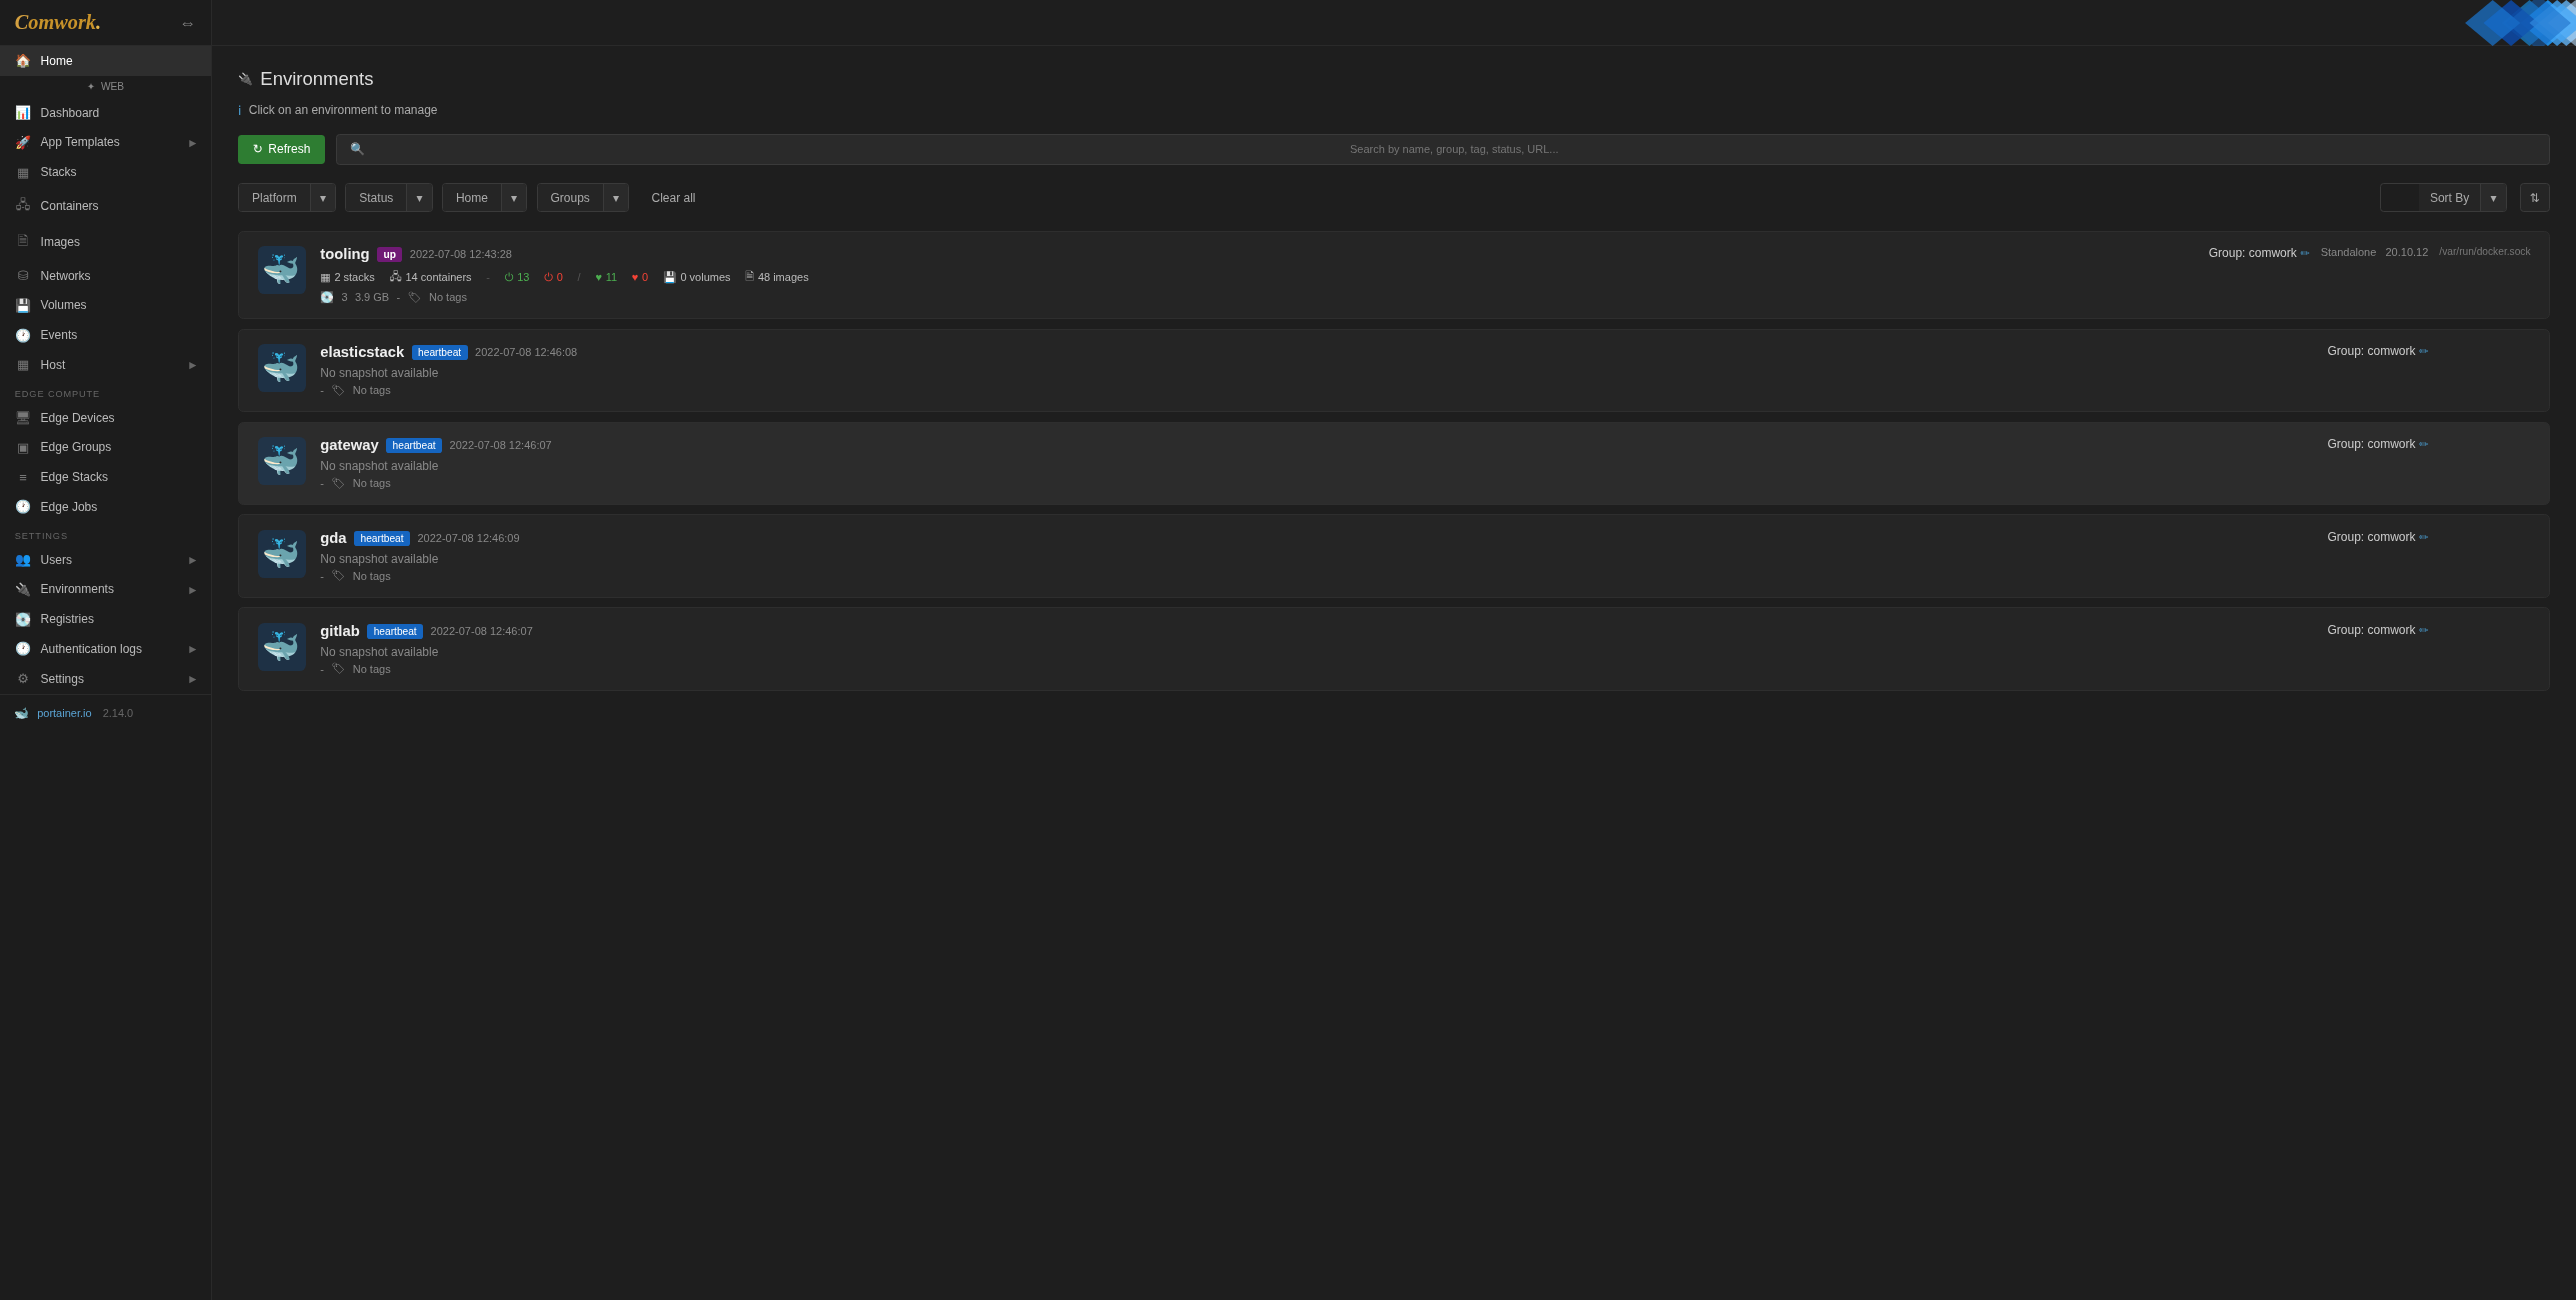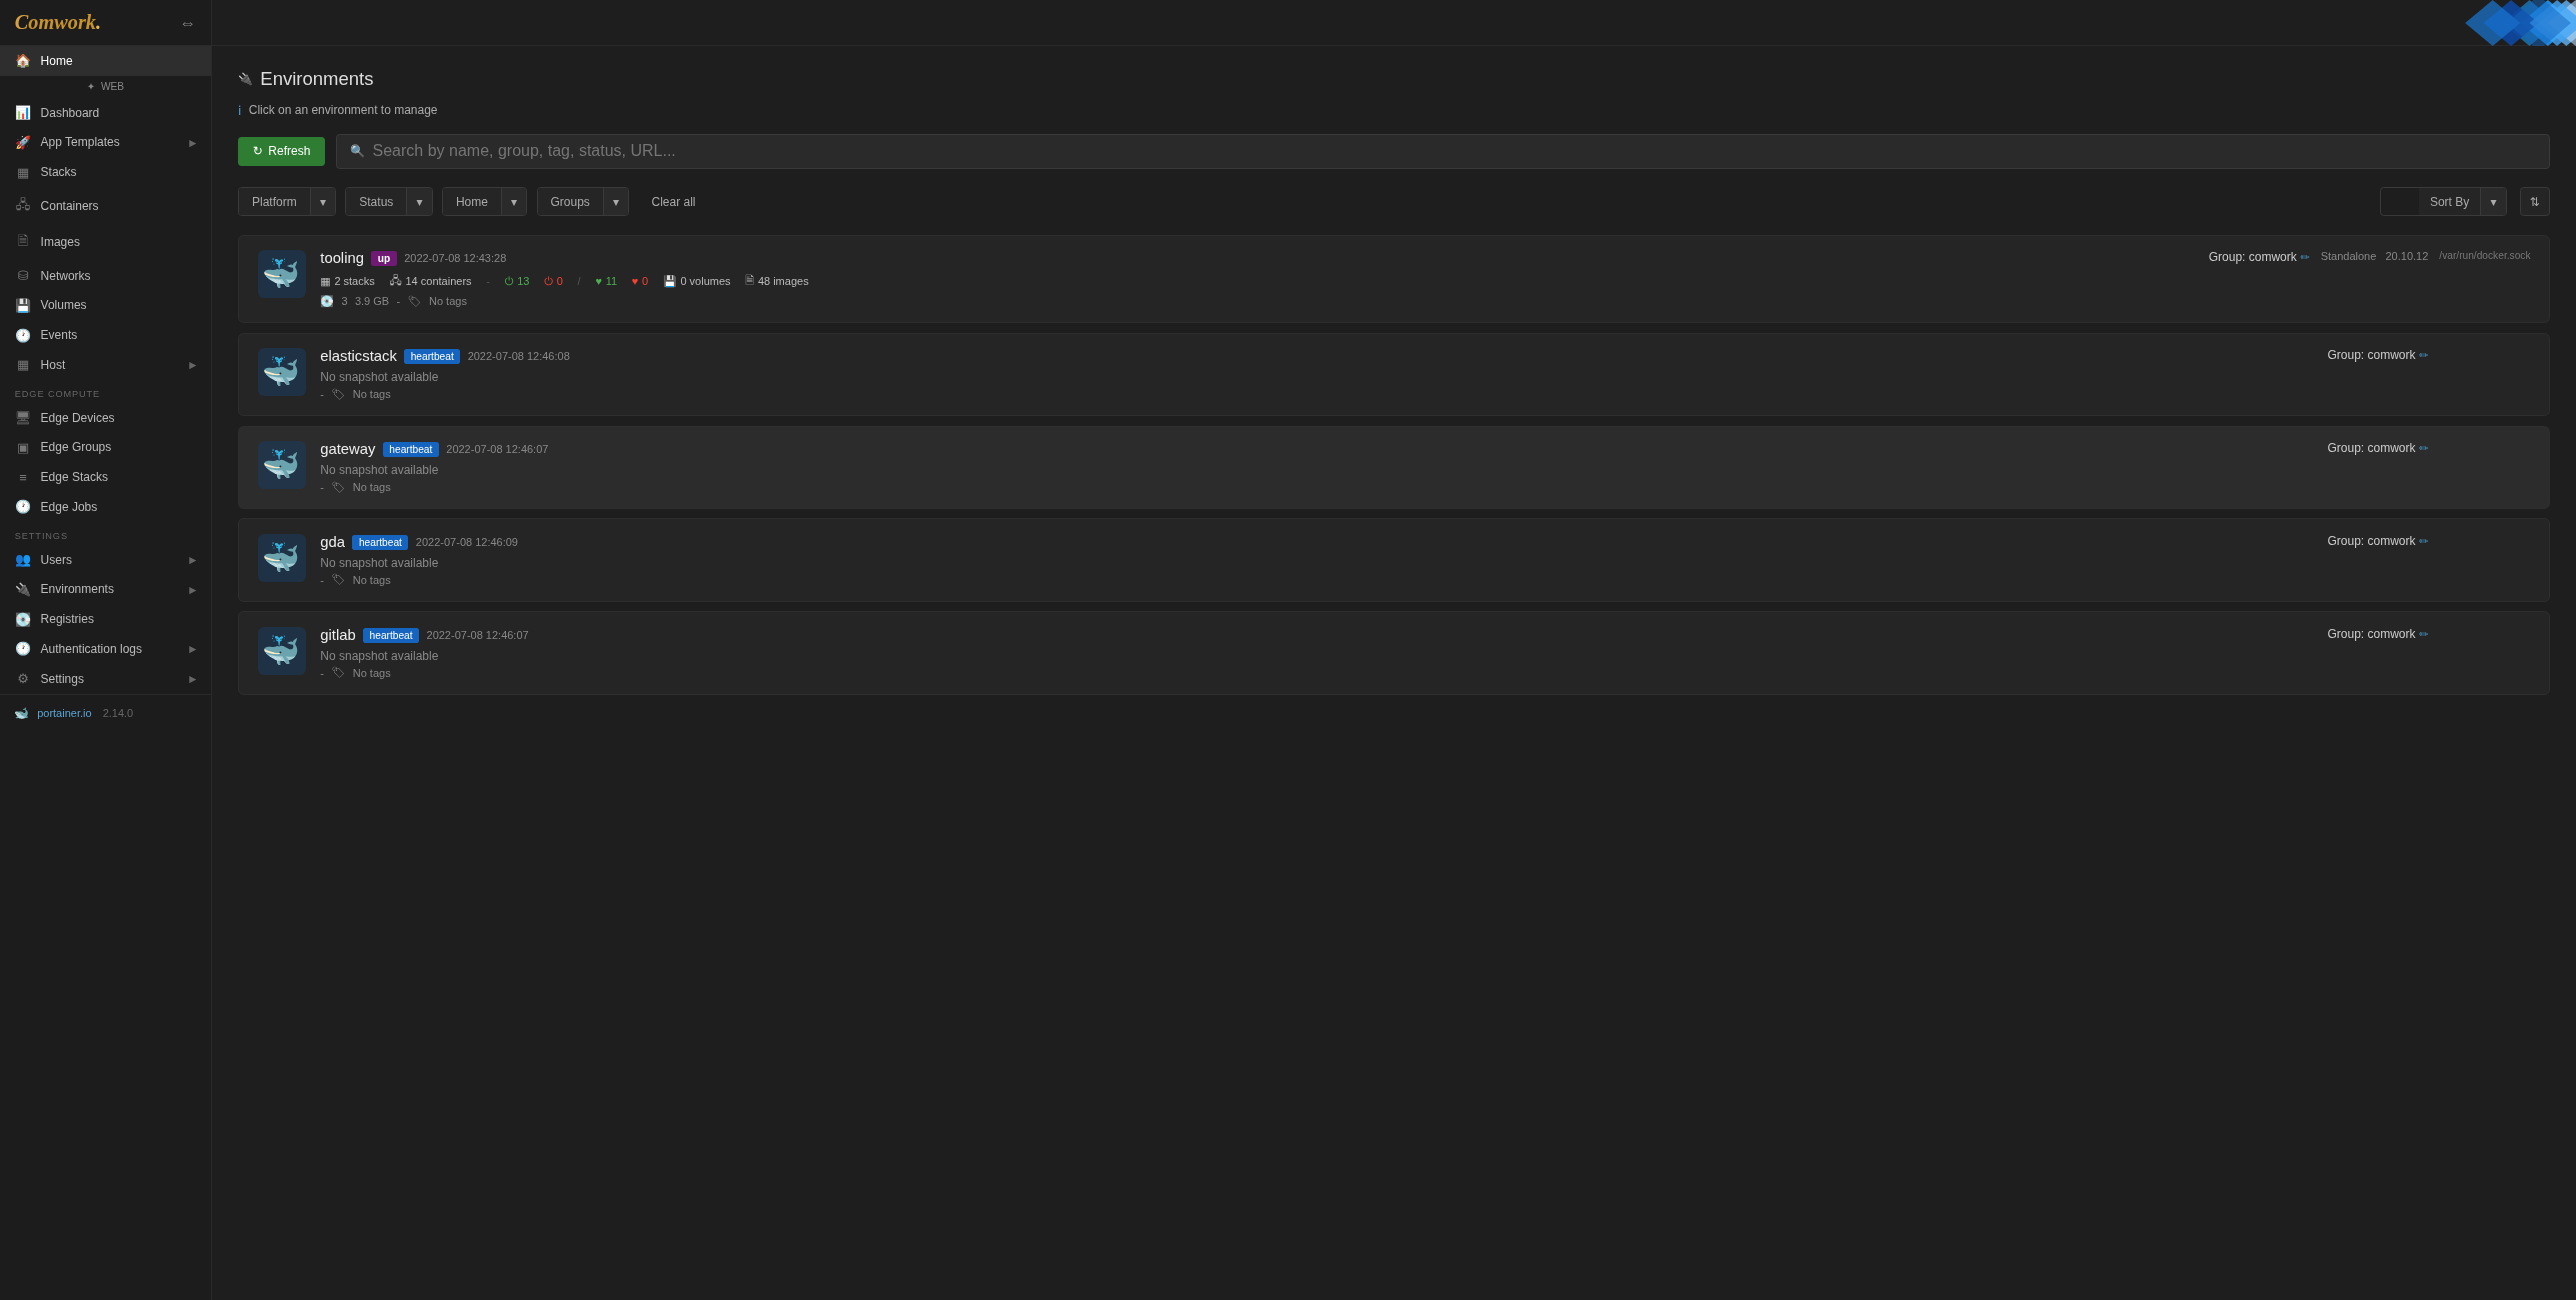--- a/index.html
+++ b/index.html
@@ -151,22 +151,23 @@
       font-size: 12px;
       display: flex;
       align-items: center;
       gap: 7.4px;
     }
     .search-box input {
       background: transparent;
       border: none;
       outline: none;
       color: #ccc;
-      font-size: 16px;
+      font-size: 11px;
       flex: 1;
+      text-align: center;
     }
 
     .filters {
       display: flex;
       align-items: center;
       gap: 9.2px;
       margin-bottom: 18.5px;
     }
     .filter-dropdown {
       display: flex;
@@ -249,21 +250,21 @@
     .env-body { flex: 1; }
     .env-name-row {
       display: flex;
       align-items: center;
       gap: 7.4px;
       margin-bottom: 5.5px;
     }
     .env-name {
       font-size: 14.8px;
       color: #eee;
-      font-weight: 400;
+      font-weight: 700;
     }
     .badge-up {
       background: #701a75;
       color: #fff;
       padding: 1.8px 6.5px;
       border-radius: 2.8px;
       font-size: 10.2px;
       font-weight: bold;
     }
     .badge-heartbeat {

